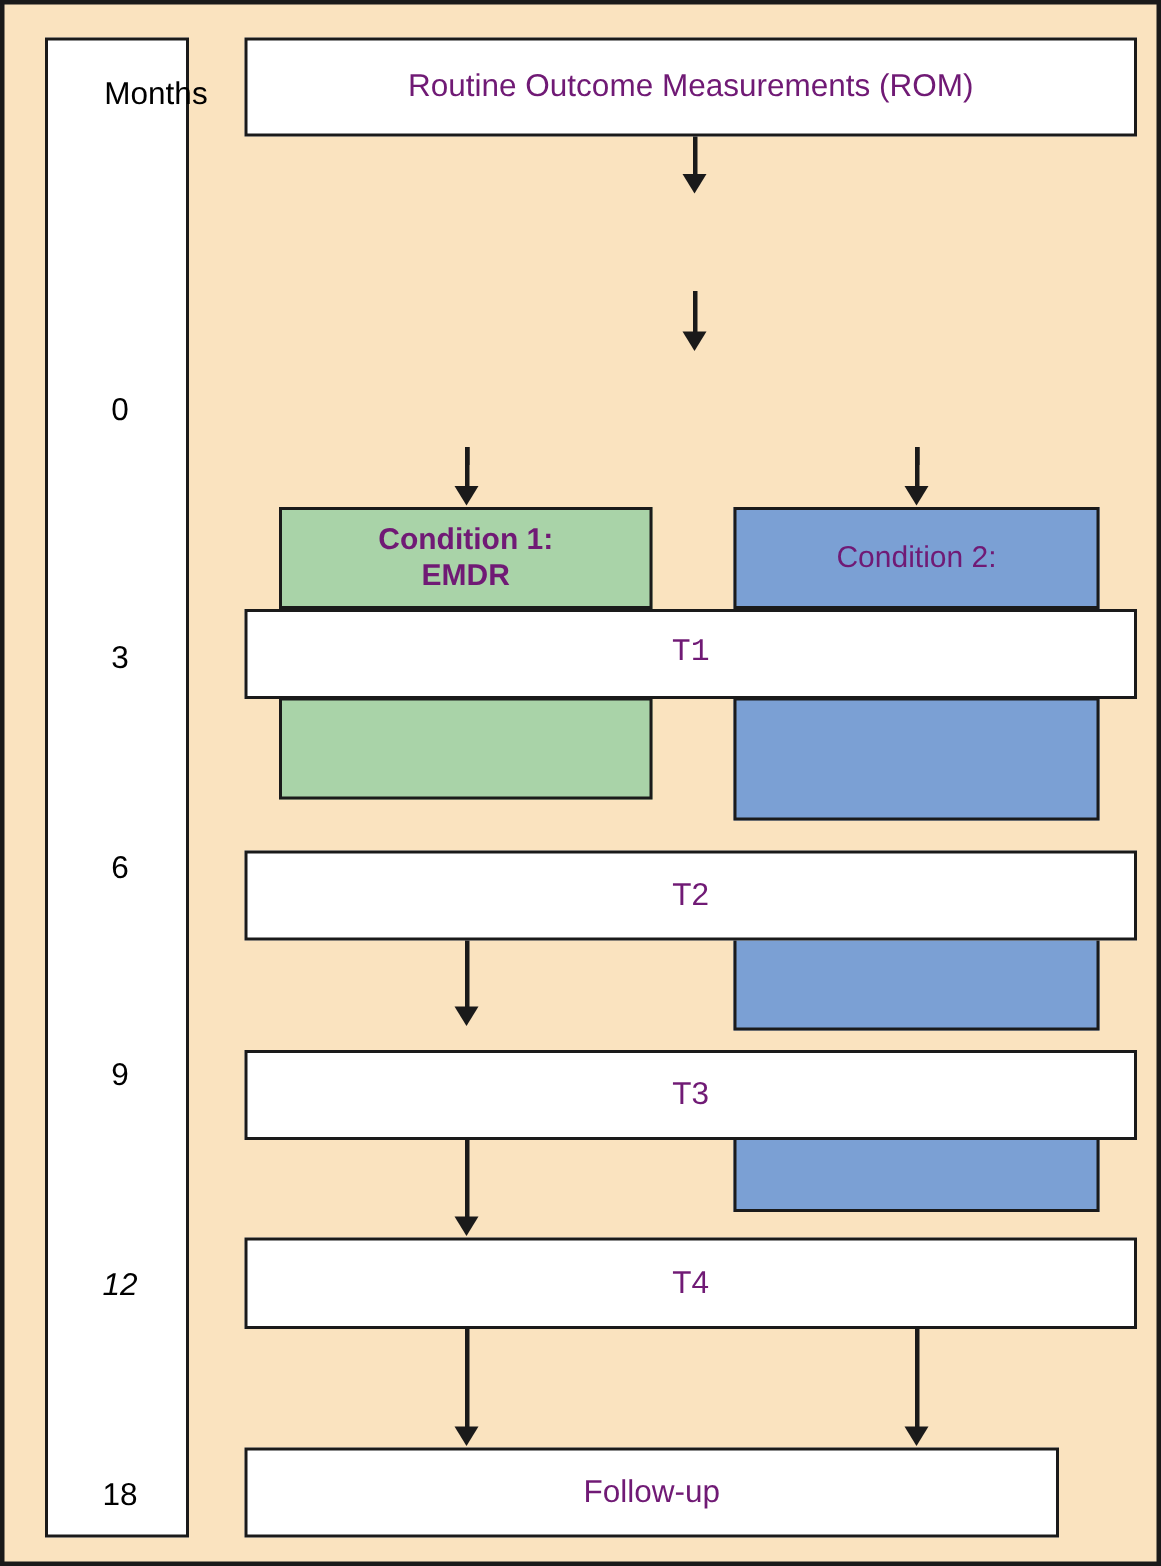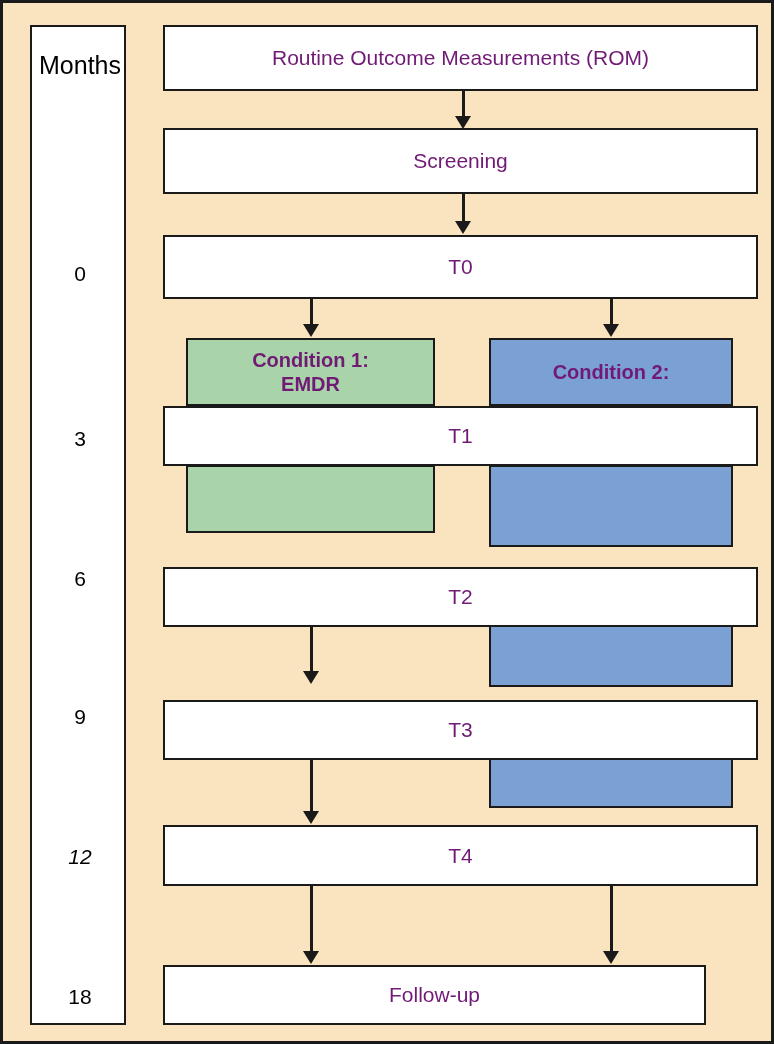--- a/index.html
+++ b/index.html
@@ -22,39 +22,39 @@
     display:flex;
     align-items:center;
     justify-content:center;
     text-align:center;
     line-height:1.22;
     color:#701a75;
   }
 
   .white{ background:#ffffff; font-size:21px; font-weight:400; }
   .green{ background:#a9d3a8; font-size:20px; font-weight:700;align-items:center; }
-  .blue { background:#7ba0d4; font-size:20px; font-weight:700; }
+  .blue { background:#7ba0d4; font-size:20px; font-weight:400; }
 
   
   #months-rail{
     position:absolute;
     left:27px; top:22px;
     width:96px; height:1000px;
     background:#ffffff;
     border:2.5px solid #1a1a1a;
     box-sizing:border-box;
   }
   .month-label{
     position:absolute;
     left:0; width:96px;
     text-align:center;
     font-size:21px;
     color:#000;
   }
-  .month-head{ font-size:25px; }
+  .month-head{ font-size:21px;padding-left:24px; }
 
   
   .arrow{
     position:absolute;
     width:0;
   }
   .arrow .shaft{
     position:absolute;
     left:-1.5px; top:0;
     width:3px;
@@ -140,25 +140,23 @@
     <div class="head" style="top:65px;"></div>
   </div>
 
   <div class="arrow" style="left:608px; top:883px;">
     <div class="shaft" style="height:72px;"></div>
     <div class="head" style="top:65px;"></div>
   </div>
 
   <div class="box white" style="left:160px; top:22px; width:595px; height:66px;">Routine Outcome Measurements (ROM)</div>
 
-  <div class="box white" style="left:160px; top:125px; width:595px; height:66px;">Screening</div>
 
-  <div class="box white" style="left:160px; top:232px; width:595px; height:64px;">T0</div>
 
-  <div class="box white" style="left:160px; top:403px; width:595px; height:60px;">T1</div>
+  <div class="box white" style="left:160px; top:403px; width:595px; height:60px;font-family:Liberation Mono, monospace;">T1</div>
 
   <div class="box white" style="left:160px; top:564px; width:595px; height:60px;">T2</div>
 
   <div class="box white" style="left:160px; top:697px; width:595px; height:60px;">T3</div>
 
   <div class="box white" style="left:160px; top:822px; width:595px; height:61px;">T4</div>
 
   <div class="box white" style="left:160px; top:962px; width:543px; height:60px;">Follow-up</div>
 
 </div>

